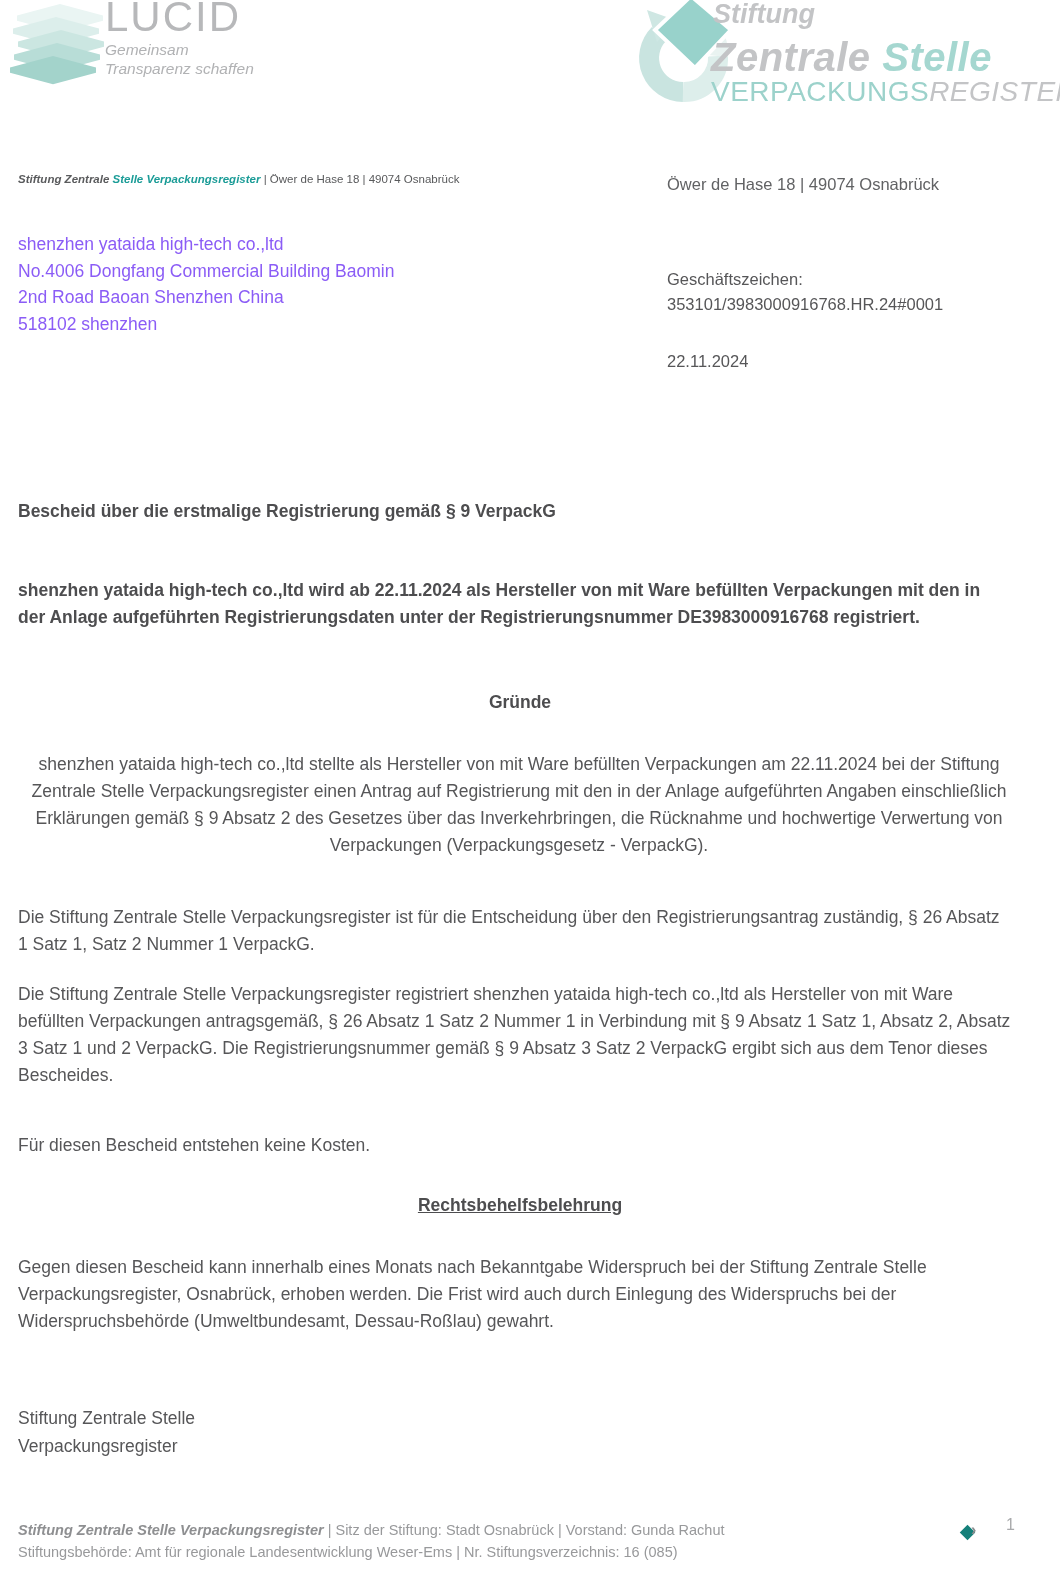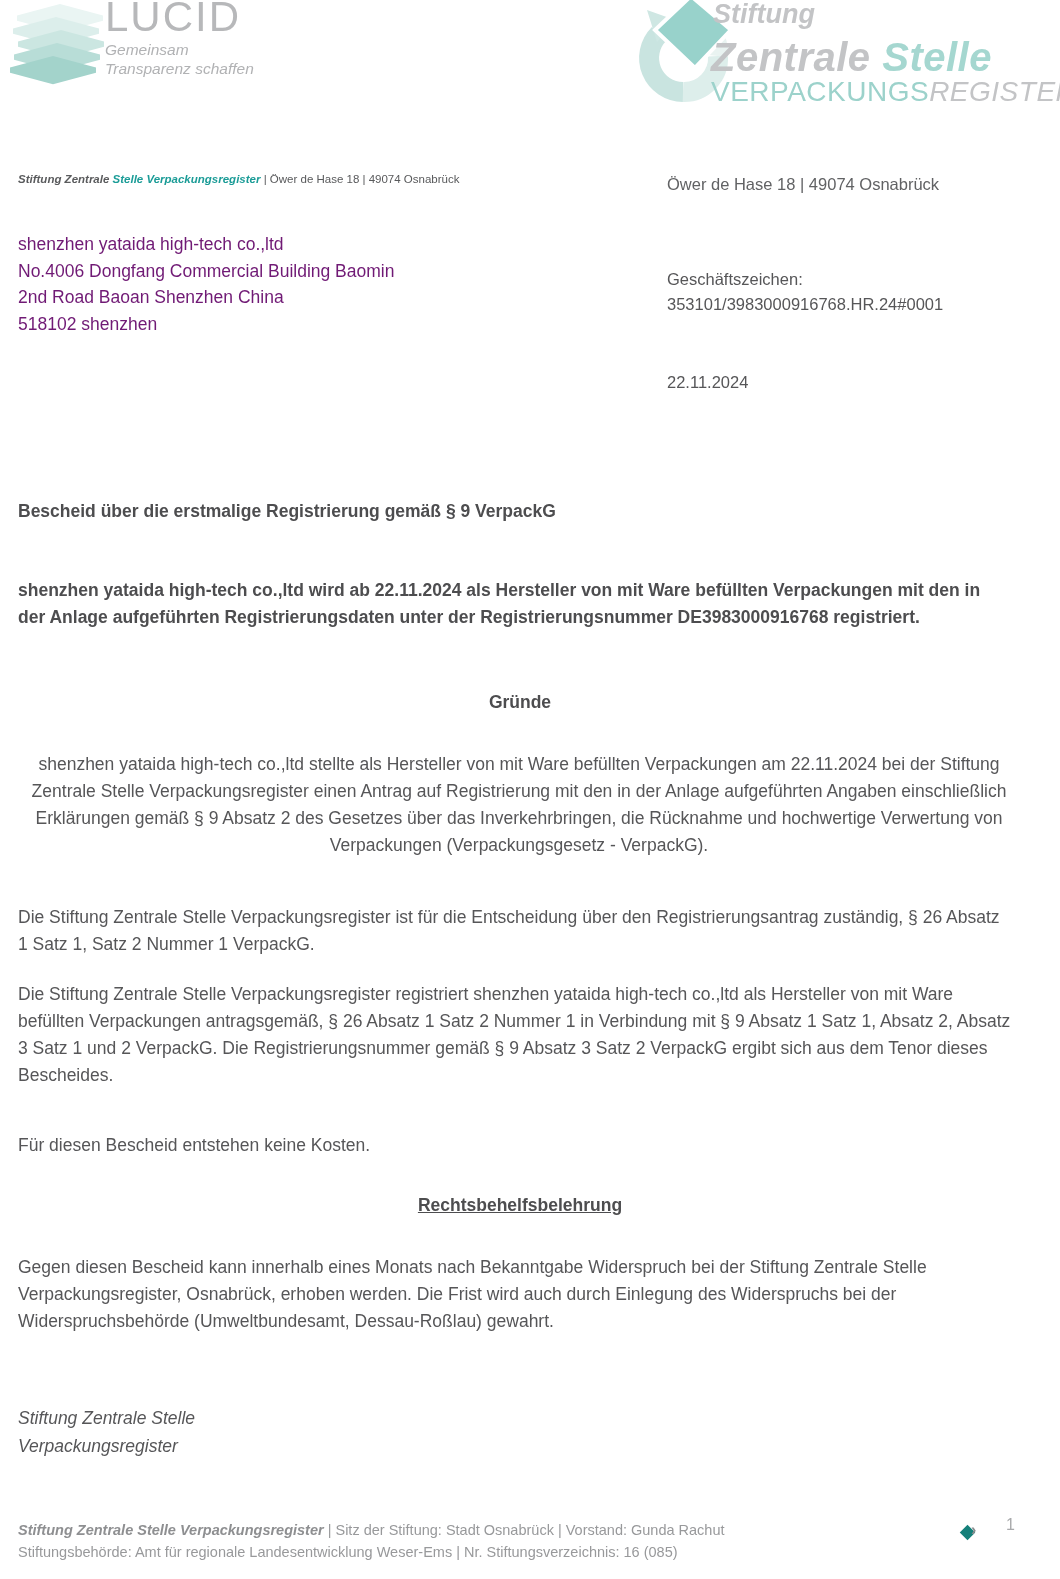--- a/index.html
+++ b/index.html
@@ -40,42 +40,42 @@
   .zsvr-line2 .teal { color: #a5d7d0; }
   .zsvr-line3 { font-size: 28px; line-height: 30px; margin-top: 0; letter-spacing: 0.5px; }
   .zsvr-line3 .teal { color: #9cd2cb; }
   .zsvr-line3 .gray { color: #c3c4c6; font-style: italic; }
   
   .sender-line { position: absolute; left: 18px; top: 173px; font-size: 11.5px; color: #58595b; }
   .sender-line .bi-dark { font-weight: 700; font-style: italic; color: #5a5b5d; }
   .sender-line .bi-teal { font-weight: 700; font-style: italic; color: #1b9c97; }
   .hdr-address { position: absolute; left: 667px; top: 175px; font-size: 16.5px; color: #616264; }
   .recipient { position: absolute; left: 18px; top: 231px; font-size: 17.5px;
-    line-height: 26.5px; color: #701a75; }
+    line-height: 26.5px; color: #8b5cf6; }
   .ref-block { position: absolute; left: 667px; top: 267px; font-size: 16.5px;
     line-height: 24.5px; color: #565658; }
-  .doc-date { position: absolute; left: 667px; top: 373px; font-size: 16.5px; color: #565658; }
+  .doc-date { position: absolute; left: 667px; top: 352px; font-size: 16.5px; color: #565658; }
   
   .subject { position: absolute; left: 18px; top: 501px; width: 1000px;
     font-size: 17.5px; font-weight: 700; color: #4d4d4f; }
   .tenor { position: absolute; left: 18px; top: 577px; width: 978px;
     font-size: 17.5px; line-height: 27px; font-weight: 700; color: #4d4d4f; }
   .sec-heading { position: absolute; left: 18px; width: 1004px; text-align: center;
     font-size: 17.5px; font-weight: 700; color: #4d4d4f; }
   .h-gruende { top: 692px; }
   .h-rechtsbehelf { top: 1195px; text-decoration: underline; }
   .para { position: absolute; left: 18px; font-size: 17.5px; line-height: 27px;
     color: #565658; width: 1002px; }
   .p-gruende1 { top: 751px; text-align: center; }
   .p-gruende2 { top: 904px; width: 990px; }
   .p-gruende3 { top: 981px; }
   .p-kosten   { top: 1132px; }
   .p-rechtsbehelf { top: 1254px; width: 968px; }
   .signature { position: absolute; left: 18px; top: 1405px; font-size: 17.5px;
-    line-height: 27.5px; color: #565658; font-style: italic; }
+    line-height: 27.5px; color: #565658; }
   
   .footer-line1 { position: absolute; left: 18px; top: 1522px; font-size: 14.5px; color: #98999b; }
   .footer-line1 .bi { font-weight: 700; font-style: italic; color: #8e8f91; }
   .footer-line2 { position: absolute; left: 18px; top: 1544px; font-size: 14.5px; color: #98999b; }
   .footer-mark { position: absolute; left: 962px; top: 1524px; width: 30px; height: 20px; }
   .f-diamond { position: absolute; left: 0; top: 3px; width: 11px; height: 11px;
     background: #15807a; transform: rotate(45deg); }
   .f-chevron { position: absolute; left: 9px; top: -3px; font-size: 16px;
     color: #8a8b8d; font-weight: 700; }
   .page-number { position: absolute; left: 1006px; top: 1516px; font-size: 16px; color: #a9aaac; }

